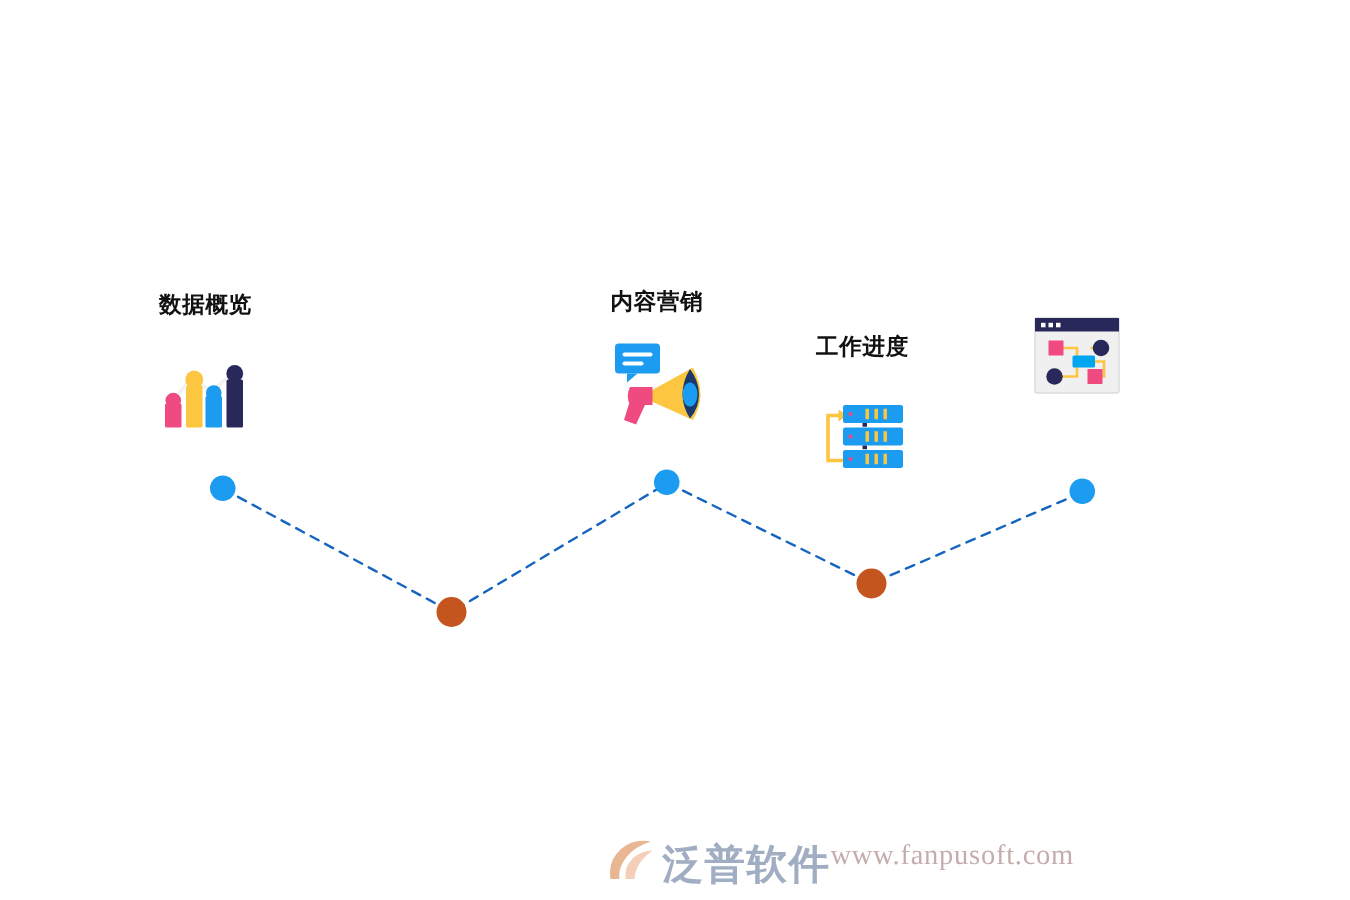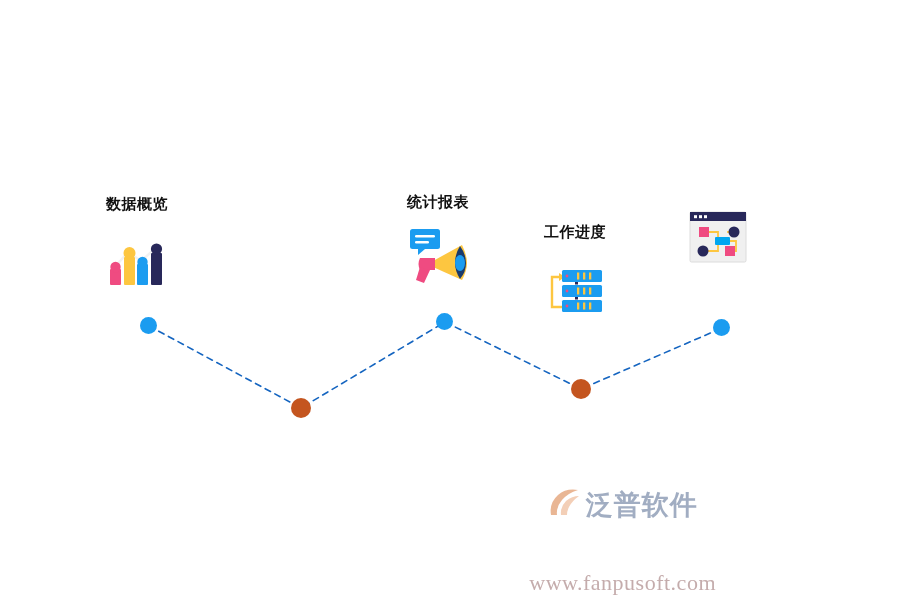--- a/index.html
+++ b/index.html
@@ -63,40 +63,38 @@
   }
   .dot-blue  { background: #1b9cf0; }
   .dot-brown { background: #c4551f; }
 
   
   #watermark {
     position: absolute;
     right: 8px;
     bottom: 6px;
     display: flex;
-    flex-direction: column;
-    align-items: center;
+    align-items: flex-start;
     opacity: 0.92;
-    gap: 48px;
   }
   .wm-row {
     display: flex;
     align-items: center;
     gap: 4px;
   }
   .wm-text {
     font-size: 27px;
     font-weight: bold;
     color: #9aa7bd;
     letter-spacing: 1px;
     line-height: 1;
   }
   .wm-url {
     font-family: "Liberation Serif", "DejaVu Serif", serif;
-    font-size: 22px;
+    font-size: 19px;
     color: #c0a6a6;
     letter-spacing: 0.5px;
     margin-top: 2px;
     line-height: 1;
   }
 </style>
 </head>
 <body>
 
 <div id="stage">
@@ -120,21 +118,21 @@
         <circle cx="9.5" cy="30" r="5.2" fill="#ef4b81"></circle>
         <circle cx="23.5" cy="16" r="6.0" fill="#fdc640"></circle>
         <circle cx="36.5" cy="25" r="5.2" fill="#1b9cf0"></circle>
         <circle cx="50.5" cy="12" r="5.6" fill="#28285a"></circle>
       </svg>
     </div>
   </div>
 
 
   <div class="node" style="left:363px; top:194px;">
-    <div class="node-label">统计报表</div>
+    <div class="node-label">内容营销</div>
     <div class="node-icon">
       <svg width="64" height="58" viewBox="0 0 64 58">
 
         <rect x="4" y="2" width="30" height="20" rx="2.5" fill="#1b9cf0"></rect>
         <polygon points="12,22 12,28 19,22" fill="#1b9cf0"></polygon>
         <rect x="9" y="8" width="20" height="2.6" rx="1.3" fill="#ffffff"></rect>
         <rect x="9" y="14" width="14" height="2.6" rx="1.3" fill="#ffffff"></rect>
 
         <path d="M27 34 L56 18 Q61 28 61 36 Q61 44 56 53 L27 40 Z" fill="#fdc640"></path>
 

